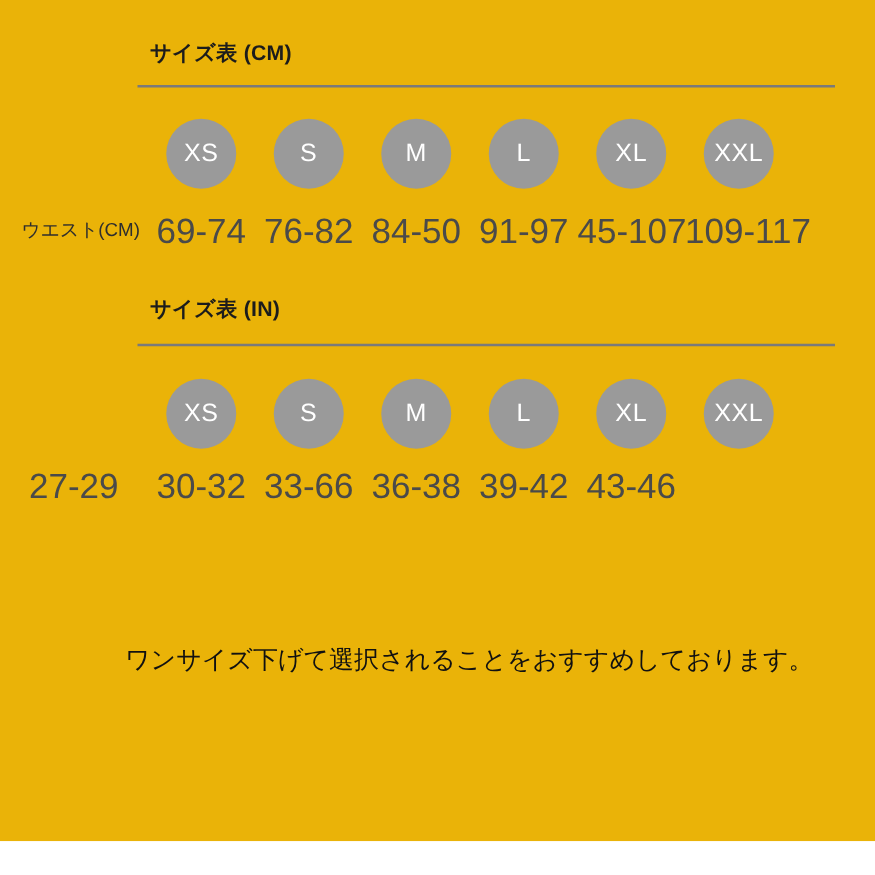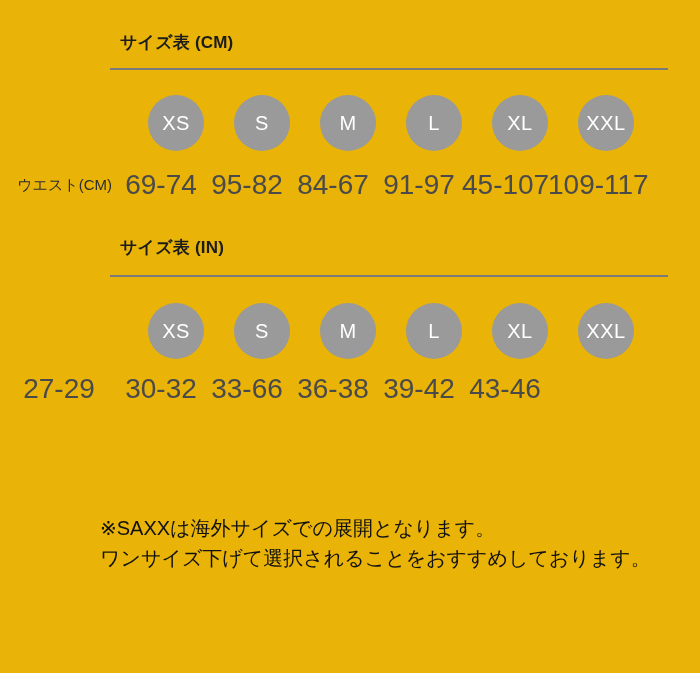--- a/index.html
+++ b/index.html
@@ -27,21 +27,21 @@
     background:#7a7a7a;
   }
   .rule-in { margin-top:17px; }
   .size-grid {
     display:grid;
     grid-template-columns:118px repeat(6, 86px);
     align-items:center;
   }
   .circle-row { margin-top:25px; }
   .circle-row-in { margin-top:26px; }
-  .cell { display:flex; justify-content:flex-end; align-items:center; }
+  .cell { display:flex; justify-content:center; align-items:center; }
   .size-circle {
     width:56px; height:56px;
     border-radius:50%;
     background:#9a9a9a;
     color:#ffffff;
     display:flex; align-items:center; justify-content:center;
     font-size:20px;
     letter-spacing:0.5px;
   }
   .value-row { margin-top:23px; }
@@ -95,22 +95,22 @@
           <div class="size-circle">XL</div>
         </div>
       <div class="cell">
           <div class="size-circle">XXL</div>
         </div>
     </div>
 
     <div class="size-grid value-row">
       <div class="row-label">ウエスト(CM)</div>
       <div class="size-value">69-74</div>
-      <div class="size-value">95-82</div>
-      <div class="size-value">84-67</div>
+      <div class="size-value">76-82</div>
+      <div class="size-value">84-50</div>
       <div class="size-value">91-97</div>
       <div class="size-value">45-107</div>
       <div class="size-value">109-117</div>
     </div>
   </div>
 
   <div>
     <div class="section-title title-in">サイズ表 (IN)</div>
     <div class="rule rule-in"></div>
 
@@ -140,17 +140,16 @@
       <div class="size-value">27-29</div>
       <div class="size-value">30-32</div>
       <div class="size-value">33-66</div>
       <div class="size-value">36-38</div>
       <div class="size-value">39-42</div>
       <div class="size-value">43-46</div>
     </div>
   </div>
 
   <div class="notes">
-    <div class="note-line">※SAXXは海外サイズでの展開となります。</div>
     <div class="note-line">ワンサイズ下げて選択されることをおすすめしております。</div>
   </div>
 
 </div>
 
 </body></html>

